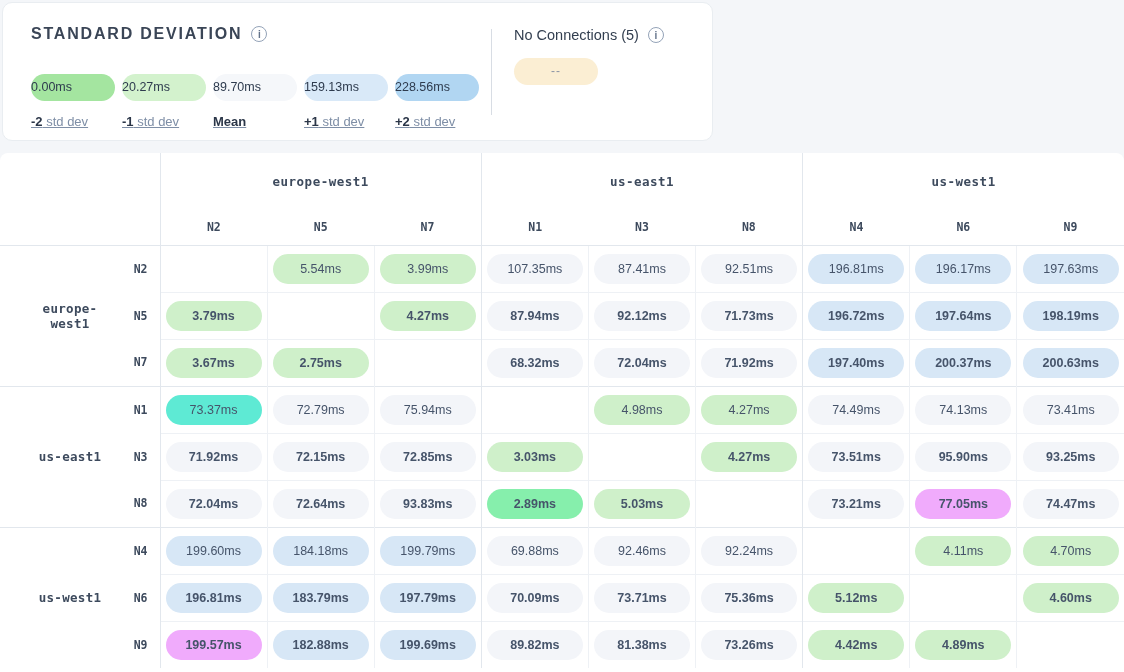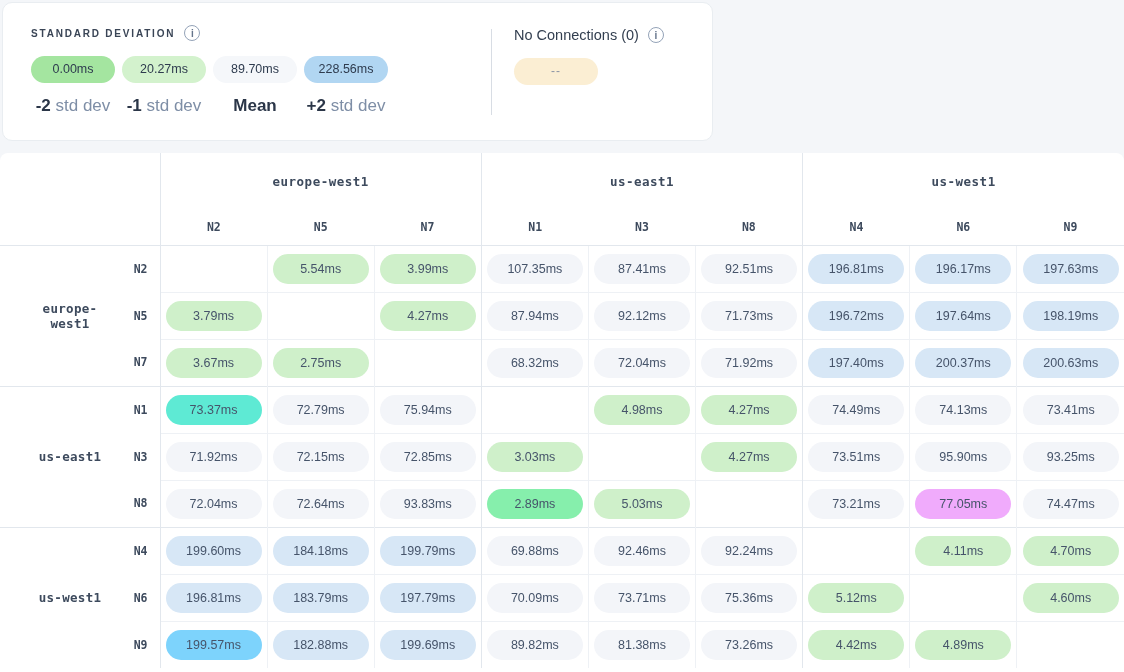--- a/index.html
+++ b/index.html
@@ -17,34 +17,34 @@
   }
   
   .legend-card{
     position:absolute;left:2px;top:2px;width:711px;height:139px;
     background:#fff;border:1px solid #e9edf1;border-radius:10px;
     display:flex;align-items:flex-start;padding:22px 24px 0 28px;
   }
   .std-section{width:448px;flex:none;}
   .std-header{display:flex;align-items:center;gap:9px;margin-bottom:15px;}
   .std-title{
-    font-size:10px;font-weight:bold;letter-spacing:1.8px;color:#3a4556;
+    font-size:16px;font-weight:bold;letter-spacing:1.8px;color:#3a4556;
   }
   .info-icon{
     width:16px;height:16px;border:1.4px solid #94a3b8;border-radius:50%;
     display:inline-flex;align-items:center;justify-content:center;
     font-size:10px;color:#64748b;font-weight:bold;flex:none;cursor:pointer;
   }
   .stops-row{display:flex;gap:7px;}
-  .stop{width:84px;flex:none;text-align:center;}
+  .stop{width:84px;flex:none;margin-top:16px;}
   .stop-pill{
     height:27px;line-height:27px;border-radius:14px;
     font-size:12.5px;color:#2e3b4e;margin-bottom:13px;
   }
-  .stop-label{font-size:17px;color:#7e8ea6;white-space:nowrap;}
+  .stop-label{font-size:13px;color:#7e8ea6;white-space:nowrap;text-decoration:underline;}
   .stop-label b{color:#2b3648;font-weight:bold;}
   .legend-divider{
     width:1px;background:#d8dde4;height:86px;margin:4px 22px 0 12px;flex:none;
   }
   .noconn-section{padding-top:2px;}
   .noconn-header{display:flex;align-items:center;gap:9px;margin-bottom:15px;}
   .noconn-title{font-size:14.5px;color:#323e4f;}
   .noconn-pill{
     width:84px;height:27px;line-height:27px;border-radius:14px;
     text-align:center;font-size:12px;color:#8a94a5;letter-spacing:1px;
@@ -78,21 +78,21 @@
     font-weight:bold;font-size:12.5px;letter-spacing:0.3px;color:var(--head-text);
   }
   th.node-cell{
     vertical-align:middle;text-align:right;padding-right:12px;
     font-family:"DejaVu Sans Mono", monospace;
     font-weight:bold;font-size:11.5px;color:var(--head-text);
   }
   td.cell{height:47px;text-align:center;vertical-align:middle;}
   td.cell.gstart{border-left:1px solid var(--strong);margin-top:28px;}
   td.cell:not(.gstart){border-left:1px solid var(--light);}
-  tr.inner td.cell{border-top:1px solid var(--light);}
+  tr.inner td.cell{border-top:1px solid var(--light);font-weight:bold;}
   tr.gtop td.cell, tr.gtop th{border-top:1px solid var(--strong);}
   .pill{
     display:inline-block;min-width:96px;height:30px;line-height:30px;
     border-radius:16px;font-size:12.5px;color:var(--cell-text);
     padding:0 12px;cursor:pointer;
   }
 </style>
 </head>
 <body>
 
@@ -109,29 +109,33 @@
       </div>
       <div class="stop">
         <div class="stop-pill" style="background: rgb(211, 242, 205);">20.27ms</div>
         <div class="stop-label"><b>-1</b><span> std dev</span></div>
       </div>
       <div class="stop">
         <div class="stop-pill" style="background: rgb(245, 247, 250);">89.70ms</div>
         <div class="stop-label"><b>Mean</b><span></span></div>
       </div>
       <div class="stop">
+        <div class="stop-pill" style="background: rgb(217, 233, 248);">159.13ms</div>
+        <div class="stop-label"><b>+1</b><span> std dev</span></div>
+      </div>
+      <div class="stop">
         <div class="stop-pill" style="background: rgb(177, 214, 242);">228.56ms</div>
         <div class="stop-label"><b>+2</b><span> std dev</span></div>
       </div>
     </div>
   </div>
   <div class="legend-divider"></div>
   <div class="noconn-section">
     <div class="noconn-header">
-      <span class="noconn-title">No Connections (0)</span>
+      <span class="noconn-title">No Connections (5)</span>
       <span class="info-icon">i</span>
     </div>
     <div class="noconn-pill" style="background: rgb(251, 238, 211);">--</div>
   </div>
 </div>
 
 <div class="matrix-card">
   <table>
     <colgroup>
       <col class="c-region">
@@ -260,21 +264,21 @@
           <td class="cell"><span class="pill" style="background:#d7e7f6">197.79ms</span></td>
           <td class="cell gstart"><span class="pill" style="background:#f3f5f9">70.09ms</span></td>
           <td class="cell"><span class="pill" style="background:#f3f5f9">73.71ms</span></td>
           <td class="cell"><span class="pill" style="background:#f3f5f9">75.36ms</span></td>
           <td class="cell gstart"><span class="pill" style="background:#cff0ca">5.12ms</span></td>
           <td class="cell"></td>
           <td class="cell"><span class="pill" style="background:#cff0ca">4.60ms</span></td>
         </tr>
         <tr class="inner">
           <th class="node-cell">N9</th>
-          <td class="cell gstart"><span class="pill" style="background:#7dd3fc">199.57ms</span></td>
+          <td class="cell gstart"><span class="pill" style="background:#f0abfc">199.57ms</span></td>
           <td class="cell"><span class="pill" style="background:#d7e7f6">182.88ms</span></td>
           <td class="cell"><span class="pill" style="background:#d7e7f6">199.69ms</span></td>
           <td class="cell gstart"><span class="pill" style="background:#f3f5f9">89.82ms</span></td>
           <td class="cell"><span class="pill" style="background:#f3f5f9">81.38ms</span></td>
           <td class="cell"><span class="pill" style="background:#f3f5f9">73.26ms</span></td>
           <td class="cell gstart"><span class="pill" style="background:#cff0ca">4.42ms</span></td>
           <td class="cell"><span class="pill" style="background:#cff0ca">4.89ms</span></td>
           <td class="cell"></td>
         </tr>
       </tbody>

